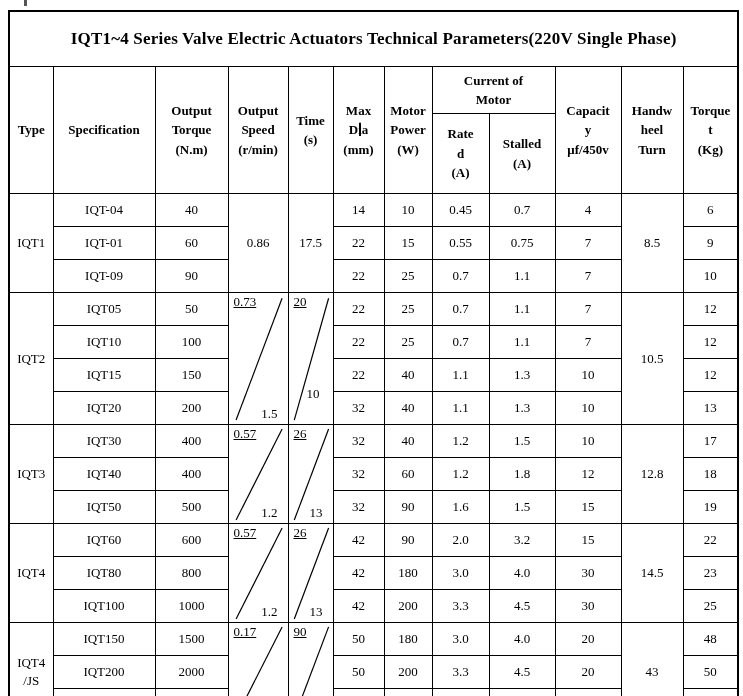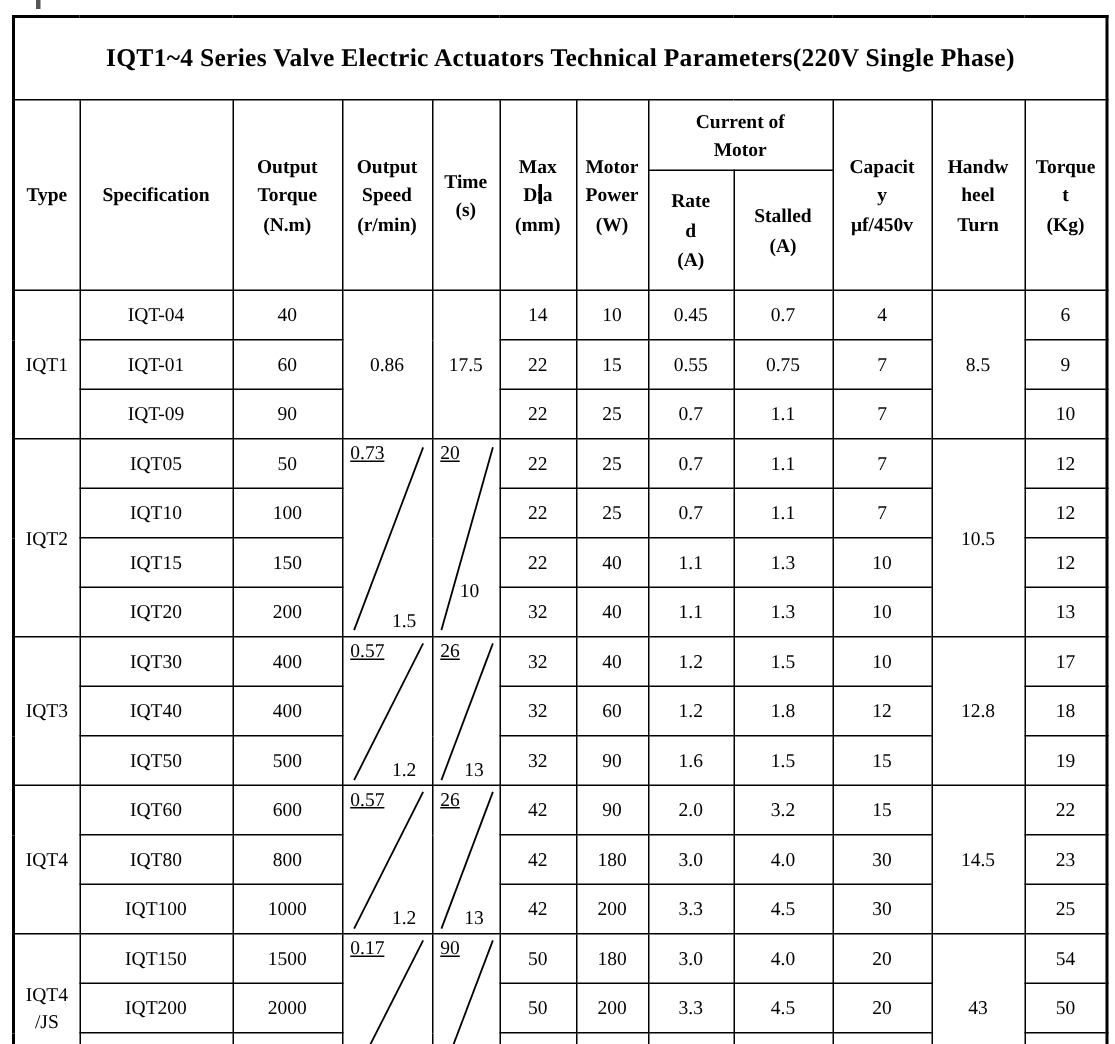--- a/index.html
+++ b/index.html
@@ -323,21 +323,21 @@
           <span class="dtop">90</span>
 
         </div>
       </td>
       <td>50</td>
       <td>180</td>
       <td>3.0</td>
       <td>4.0</td>
       <td>20</td>
       <td rowspan="3">43</td>
-      <td>54</td>
+      <td>48</td>
     </tr>
     <tr>
       <td>IQT200</td>
       <td>2000</td>
       <td>50</td>
       <td>200</td>
       <td>3.3</td>
       <td>4.5</td>
       <td>20</td>
       <td>50</td>

